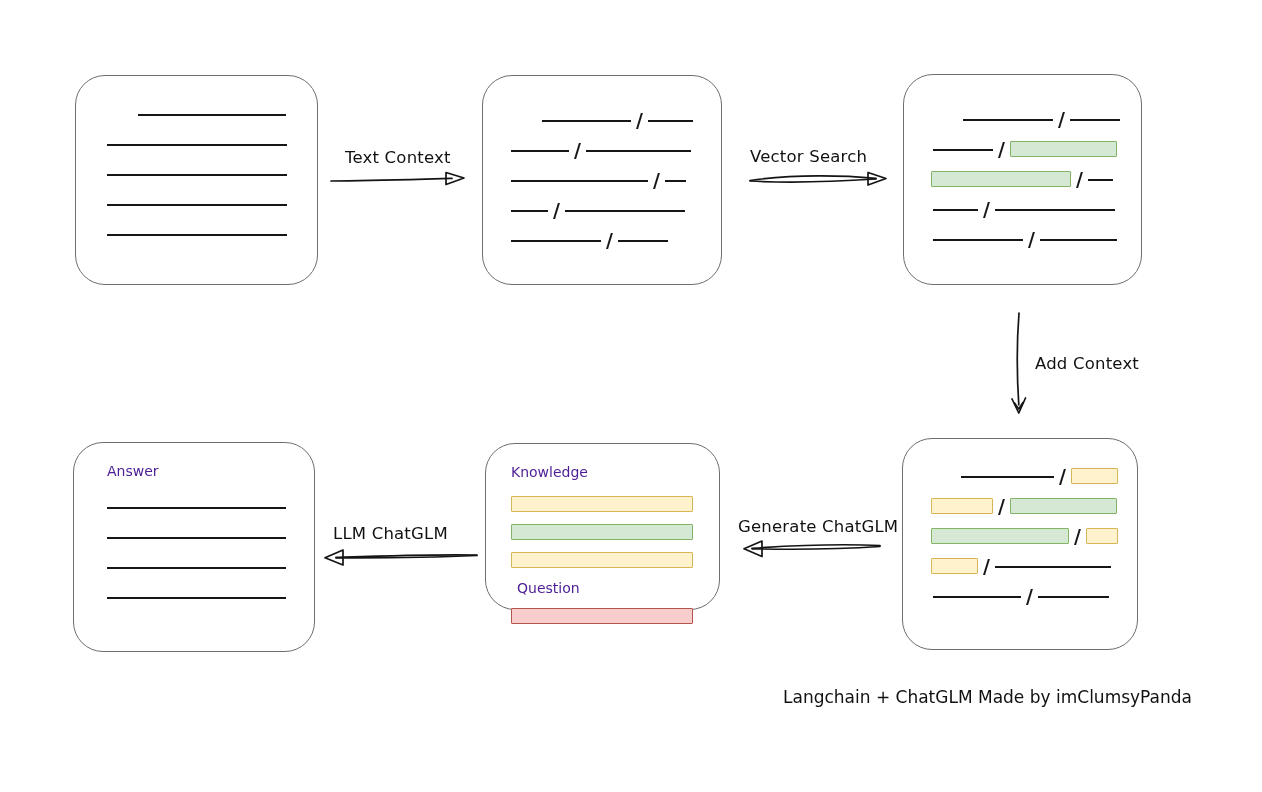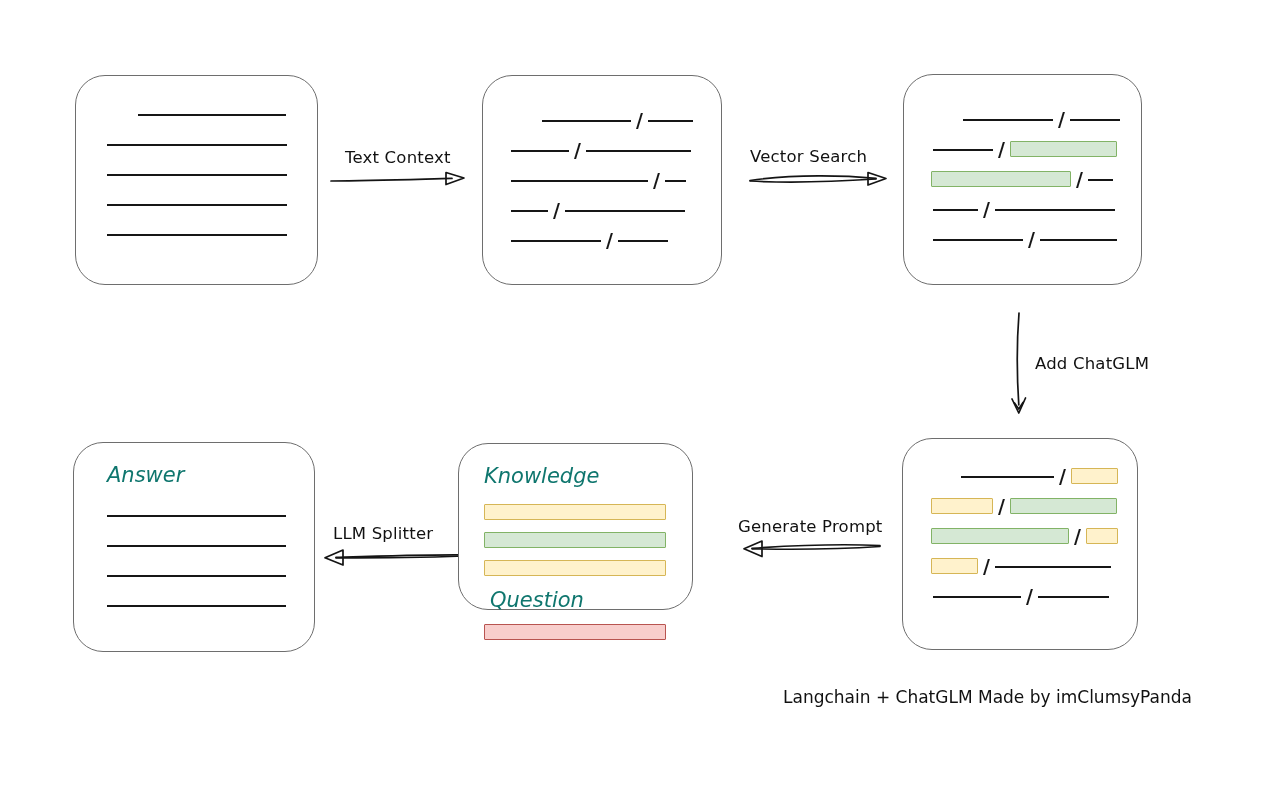--- a/index.html
+++ b/index.html
@@ -24,21 +24,21 @@
   .green,.yellow,.red{
     display:inline-block;height:16px;box-sizing:border-box;border-radius:1px;margin-bottom:0;
   }
   .green{background:var(--green-fill);border:1.6px solid var(--green-stroke);}
   .yellow{background:var(--yellow-fill);border:1.6px solid var(--yellow-stroke);}
   .red{background:var(--red-fill);border:1.6px solid var(--red-stroke);}
   .arrow-label{
     position:absolute;font-size:16.5px;font-weight:500;letter-spacing:.2px;
     white-space:nowrap;color:#111;
   }
-  .box-title{font-size:21px;font-weight:500;color:#0f766e;font-style:italic;}
+  .box-title{font-size:14px;font-weight:500;color:#4c1d95;}
   .caption{
     position:absolute;left:783px;top:687px;font-size:17px;font-weight:500;
     white-space:nowrap;color:#111;text-align:right;
   }
 </style>
 </head>
 <body>
 
 <div class="canvas">
 
@@ -64,23 +64,23 @@
     </g>
     <g>
       <path d="M477,555 C 432,554 378,556 336,557.4"></path>
       <path d="M477,555.5 C 432,557.5 378,558 336,557.8"></path>
       <path d="M343,550 L325,557.8 L343,565 Z"></path>
     </g>
   </svg>
 
   <div class="arrow-label" style="left:345px;top:148px;">Text Context</div>
   <div class="arrow-label" style="left:750px;top:147px;">Vector Search</div>
-  <div class="arrow-label" style="left:1035px;top:354px;">Add ChatGLM</div>
-  <div class="arrow-label" style="left:738px;top:517px;">Generate Prompt</div>
-  <div class="arrow-label" style="left:333px;top:524px;">LLM Splitter</div>
+  <div class="arrow-label" style="left:1035px;top:354px;">Add Context</div>
+  <div class="arrow-label" style="left:738px;top:517px;">Generate ChatGLM</div>
+  <div class="arrow-label" style="left:333px;top:524px;">LLM ChatGLM</div>
 
   <div class="box" style="left:75px;top:75px;width:243px;height:210px;">
     <div class="rows" style="margin-top:16px;">
         <div class="drow">
           <span class="gap" style="width: 62px;"></span>
           <span class="line" style="width: 148px;"></span>
         </div>
         <div class="drow">
           <span class="gap" style="width: 31px;"></span>
           <span class="line" style="width: 180px;"></span>
@@ -198,21 +198,21 @@
         </div>
         <div class="drow">
           <span class="gap" style="width: 30px;"></span>
           <span class="line" style="width: 88px;"></span>
           <span class="slash">/</span>
           <span class="line" style="width: 71px;"></span>
         </div>
       </div>
   </div>
 
-  <div class="box" style="left:458px;top:443px;width:235px;height:167px;">
+  <div class="box" style="left:485px;top:443px;width:235px;height:167px;">
     <div class="box-title" style="margin:20px 0 0 25px;">Knowledge</div>
     <div class="rows" style="margin:4px 0 0 25px;--rowh:28px;">
         <div class="drow" style="height: 28px;">
           <span class="yellow" style="width: 182px;"></span>
         </div>
         <div class="drow" style="height: 28px;">
           <span class="green" style="width: 182px;"></span>
         </div>
         <div class="drow" style="height: 28px;">
           <span class="yellow" style="width: 182px;"></span>

